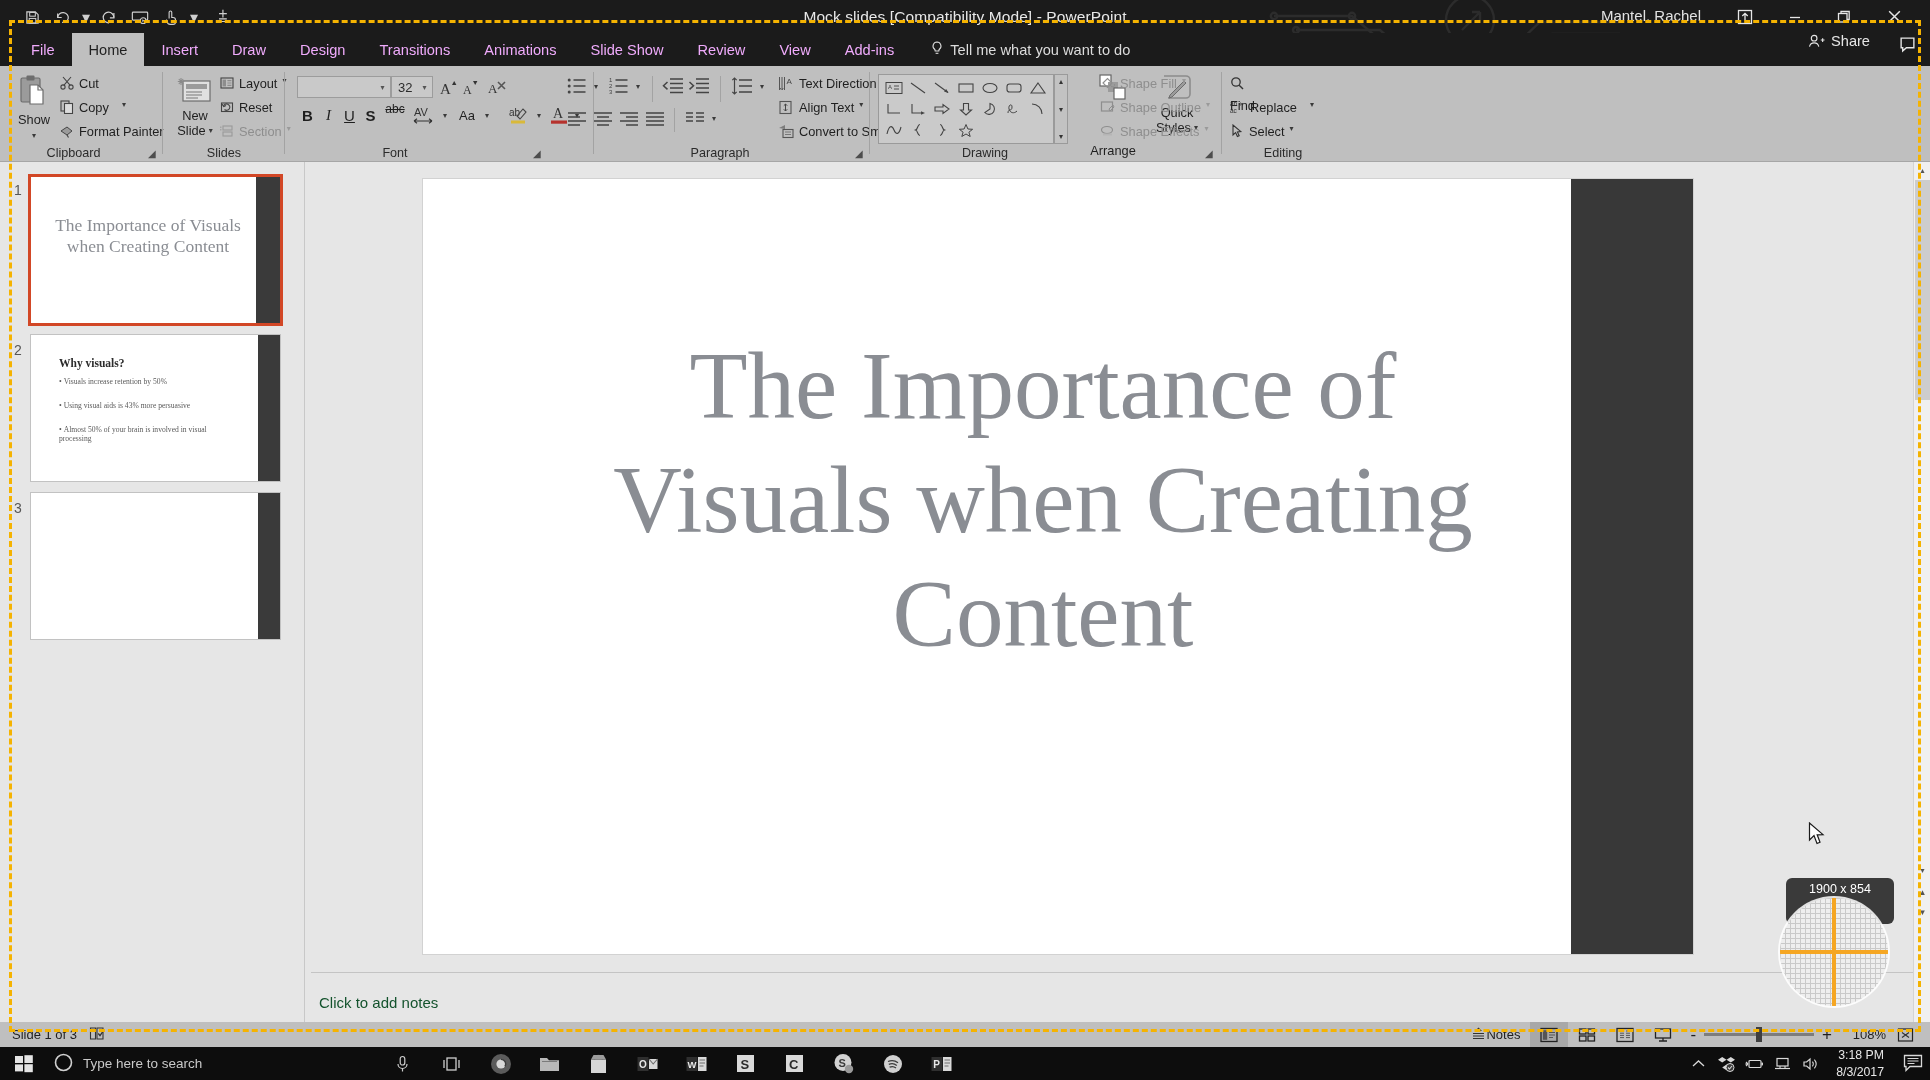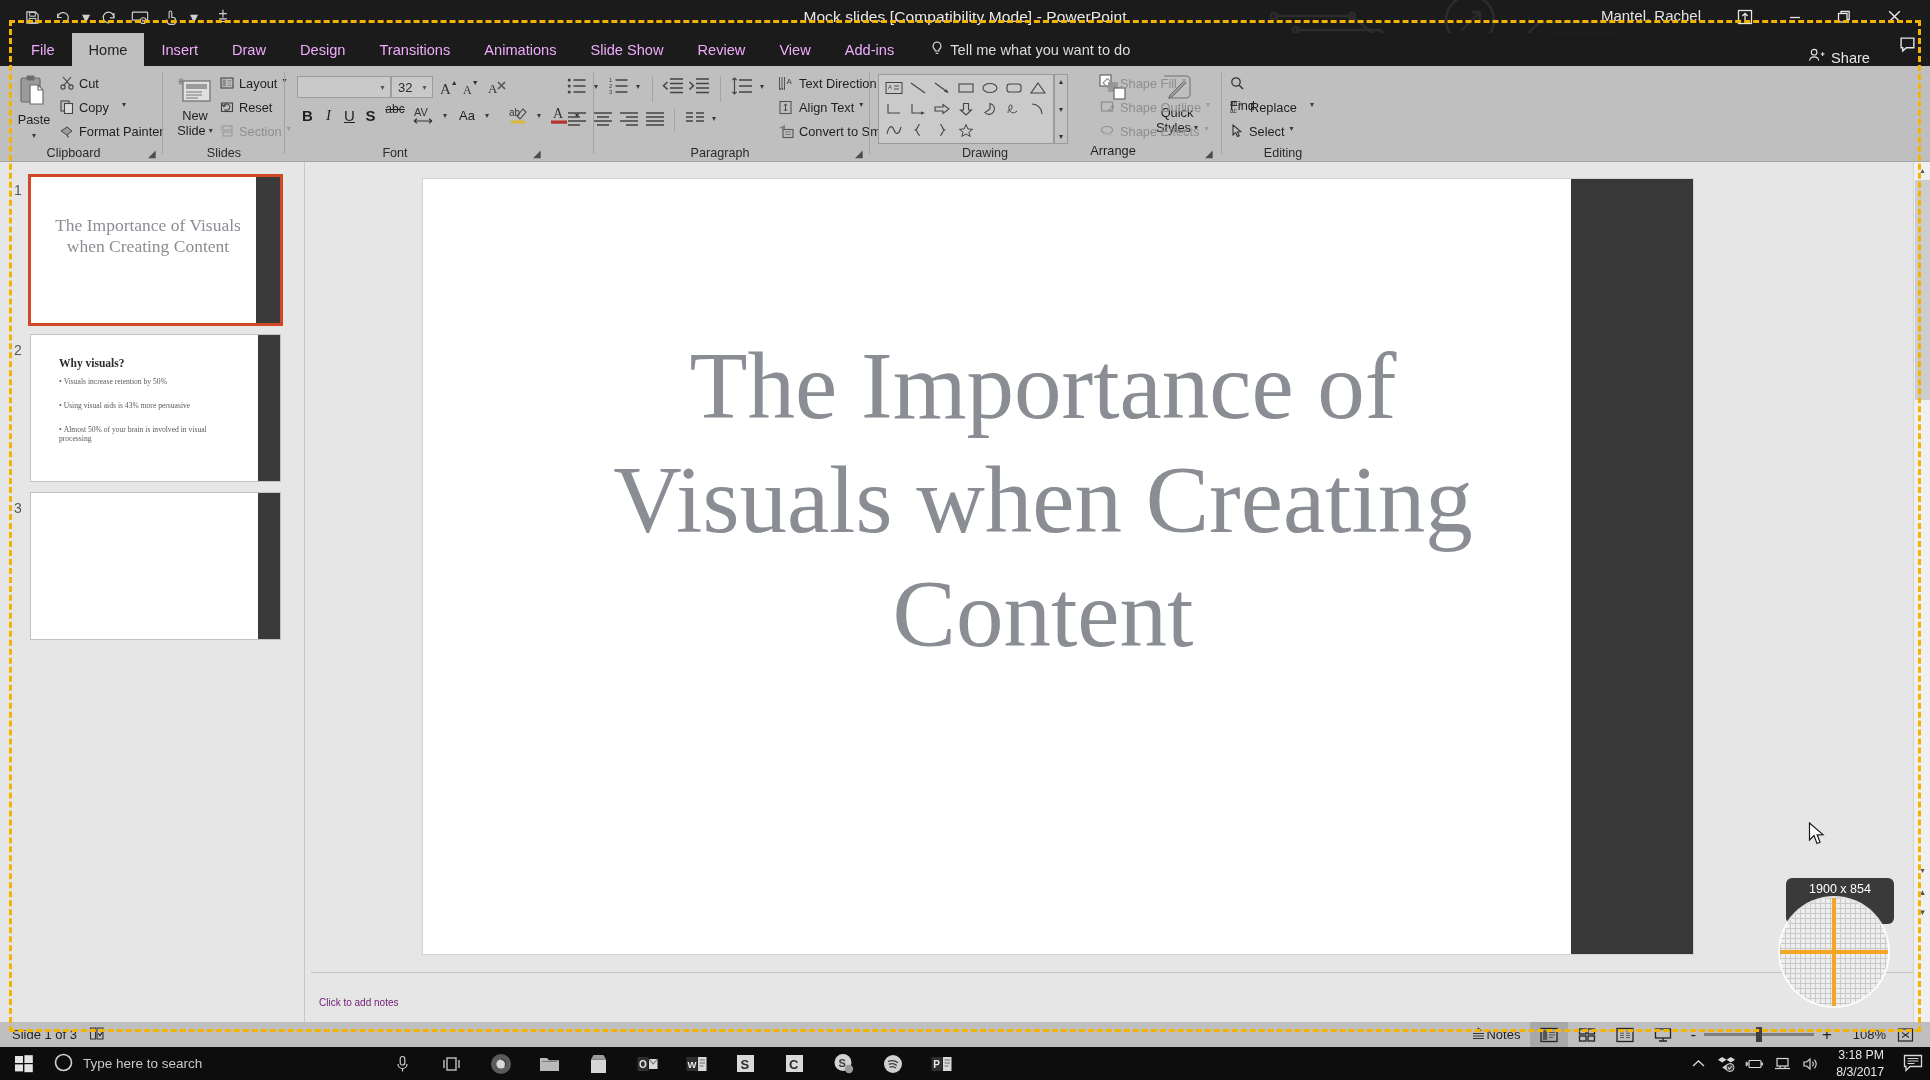--- a/index.html
+++ b/index.html
@@ -55,21 +55,21 @@
     padding-left: 14px;
   }
   .tab {
     padding: 0 17px; display: flex; align-items: center;
     color: #f0abfc; font-size: 14.6px; white-space: nowrap;
   }
   .tab.active { background: #bfbfbf; color: #1f1f1f; }
   .tellme { display: flex; align-items: center; gap: 7px; padding: 0 14px 0 20px; color: #dcdcdc; font-size: 14.6px; }
   .share-btn {
     position: absolute; right: 60px; top: 33px; height: 33px;
-    display: flex; align-items: flex-end; gap: 6px; color: #e6e6e6; font-size: 14.6px;
+    display: flex; align-items: flex-start; gap: 6px; color: #e6e6e6; font-size: 14.6px;
   }
   .feedback-btn { position: absolute; right: 14px; top: 36px; color: #e6e6e6; }
 
   
   .ribbon {
     position: absolute; left: 0; top: 66px; width: 1930px; height: 96px;
     background: #bfbfbf;
     border-bottom: 1px solid #a6a6a6;
   }
   .rgroup { position: absolute; top: 0; height: 96px; }
@@ -183,21 +183,21 @@
   .vscroll .thumbbar {
     position: absolute; left: 1px; width: 15px; background: #cdcdcd;
   }
 
   
   .notespane {
     position: absolute; left: 311px; top: 810px; width: 1602px; height: 60px;
     background: #e6e6e6; border-top: 1px solid #c4c4c4;
     display: flex; align-items: center;
   }
-  .notes-text { padding-left: 8px; font-size: 10px; color: #701a75; }
+  .notes-text { padding-left: 8px; font-size: 15px; color: #14532d; }
 
   
   .statusbar {
     position: absolute; left: 0; top: 1022px; width: 1930px; height: 25px;
     background: #bfbfbf; display: flex; align-items: center;
     font-size: 13px; color: #1f1f1f;
   }
   .sb-left { display: flex; align-items: center; gap: 12px; padding-left: 12px; }
   .sb-right { position: absolute; right: 6px; display: flex; align-items: center; gap: 0; }
   .sb-item { display: flex; align-items: center; gap: 0; padding: 0 10px; height: 25px; }
@@ -393,21 +393,21 @@
   <div class="ribbon">
 
     <div class="rgroup" style="left:0; width:163px;">
       <div class="bigbtn" style="left:8px; top:8px; width:52px;">
         <svg width="34" height="36" viewBox="0 0 34 36">
             <rect x="4" y="4" width="19" height="24" rx="1.5" fill="#9b9b9b" stroke="#6d6d6d" stroke-width="1.2"></rect>
             <rect x="9.5" y="1.5" width="8" height="5" rx="1" fill="#6d6d6d"></rect>
             <path d="M13 11 h8 l5 5 v14 h-13z" fill="#fff" stroke="#6d6d6d" stroke-width="1.2"></path>
             <path d="M21 11 v5 h5" fill="none" stroke="#6d6d6d" stroke-width="1.2"></path>
           </svg>
-        <span style="margin-top:2px">Paste</span>
+        <span style="margin-top:2px">Show</span>
         <span class="caret-sm" style="margin-top:4px">▾</span>
       </div>
       <div class="smallitem" style="left:60px; top:10px;">
         <span>
           <svg width="14" height="14" viewBox="0 0 14 14">
               <circle cx="3" cy="11" r="2.1" fill="none" stroke="#444" stroke-width="1.1"></circle>
               <circle cx="11" cy="11" r="2.1" fill="none" stroke="#444" stroke-width="1.1"></circle>
               <path d="M3.8 9.4 L11 1 M10.2 9.4 L3 1" stroke="#444" stroke-width="1.1"></path>
             </svg>
         </span>

